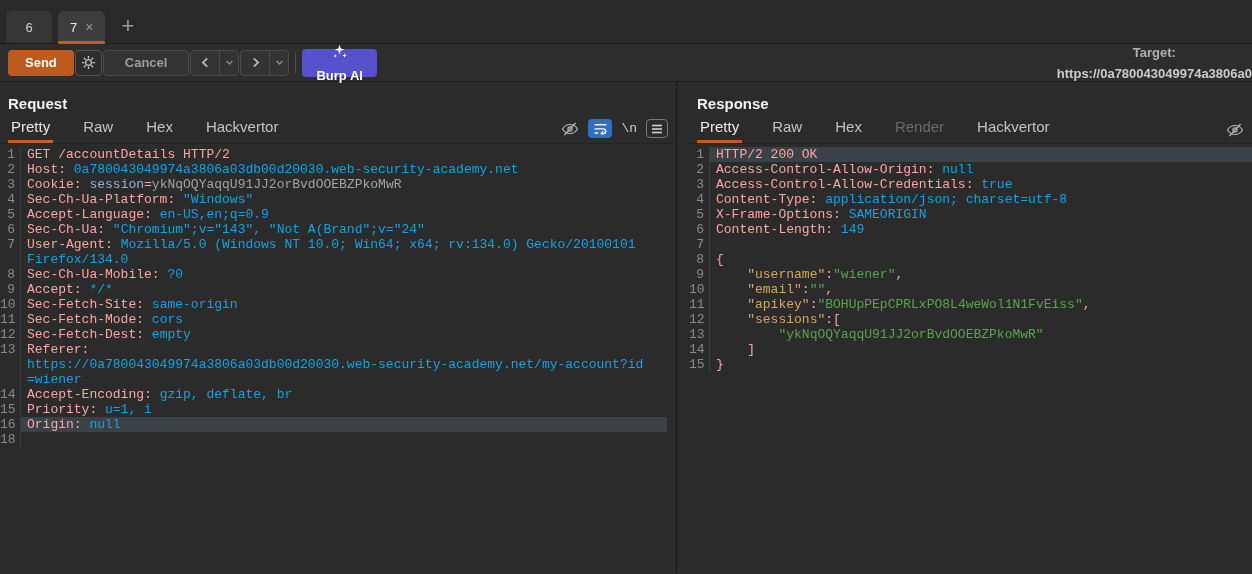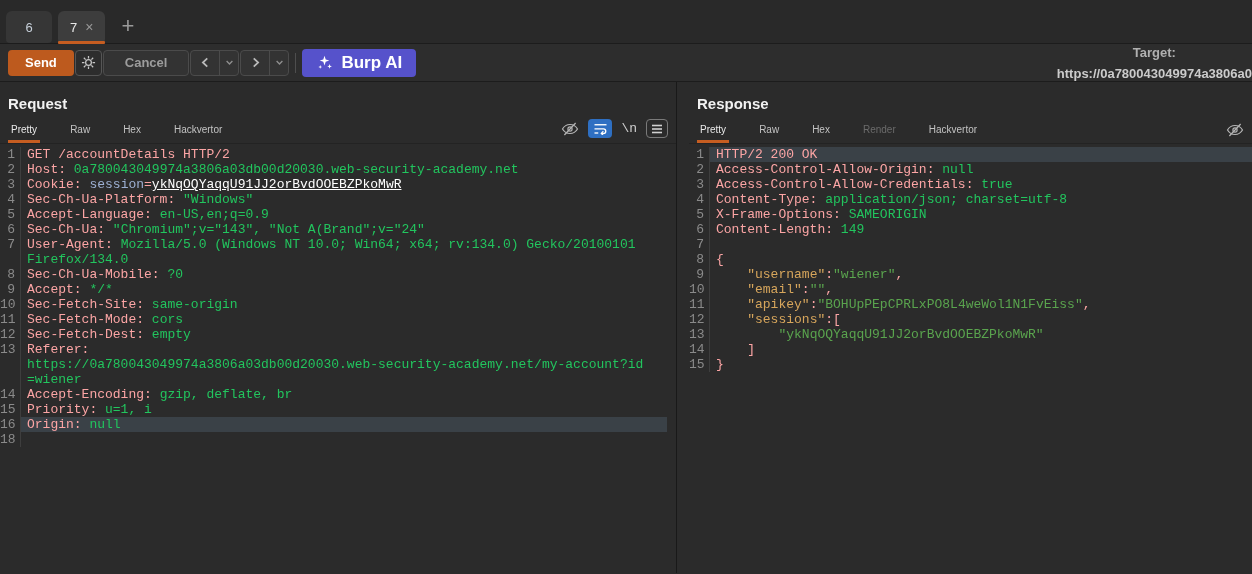--- a/index.html
+++ b/index.html
@@ -24,55 +24,55 @@
   .btn { border-radius:4px; font-size:13px; font-weight:bold; display:flex;
          align-items:center; justify-content:center; cursor:pointer; }
   .btn-send { background:#bd5a1e; color:#fff; height:26px; padding:0 17px; }
   .btn-gear { width:27px; height:26px; background:#2d2d2d; border:1px solid #565656; }
   .btn-cancel { background:#333; border:1px solid #4b4b4b; color:#9c9c9c; height:26px; padding:0 21px; }
   .seggroup { display:flex; height:26px; border:1px solid #4b4b4b; border-radius:4px; overflow:hidden; background:#333; }
   .seg { display:flex; align-items:center; justify-content:center; cursor:pointer; }
   .seg.main { width:28px; }
   .seg.drop { width:19px; border-left:1px solid #4b4b4b; }
   .vsep { width:1px; height:20px; background:#4e4e4e; margin:0 5px; }
-  .btn-ai { background:#5652cb; color:#fff; height:28px; padding:0 14px; gap:8px; font-size:17px; }
+  .btn-ai { background:#5652cb; color:#fff; height:28px; padding:0 14px; gap:8px; font-size:13px;flex-direction:column; }
   .target { margin-left:auto; font-size:13px; font-weight:bold; white-space:nowrap;
             display:flex; gap:6px; align-items:center; overflow:hidden;flex-direction:column; }
   .target .tlabel { color:#b0b0b0; }
   .target .turl { color:#cbcbcb; }
 
   
   .panels { display:flex; height:491px;gap:12px; }
   .panel { display:flex; flex-direction:column; min-width:0; }
   .panel.request { width:677px; border-right:1px solid #191919; }
   .panel.response { flex:1; }
   .ptitle { font-size:15px; font-weight:bold; color:#f2f2f2; padding:13px 8px 3px 8px; }
   .ptabs { display:flex; align-items:flex-end; padding:0 8px; border-bottom:1px solid #232323; height:29px; }
-  .ptab { font-size:10px; color:#c3c3c3; padding:5px 3px 8px 3px; margin-right:27px; cursor:pointer; }
+  .ptab { font-size:15px; color:#c3c3c3; padding:5px 3px 8px 3px; margin-right:27px; cursor:pointer; }
   .ptab.active { color:#e9e9e9; border-bottom:3px solid #c65d21; padding-bottom:5px; }
   .ptab.disabled { color:#6b6b6b; cursor:default; }
   .picons { margin-left:auto; display:flex; align-items:center; gap:9px; padding-bottom:5px; }
   .iconbox { display:flex; align-items:center; justify-content:center; cursor:pointer; }
   .icon-wrap-bg { background:#2e6fc2; border-radius:4px; width:24px; height:19px; }
   .icon-menu-bg { border:1px solid #7a7a7a; border-radius:4px; width:22px; height:19px; }
   .nl-glyph { font-family:"Liberation Mono", monospace; font-size:13px; color:#d0d0d0; }
 
   
   .editor { font-family:"Liberation Mono","DejaVu Sans Mono",monospace;
             font-size:13px; line-height:15px; padding-top:3px; flex:1; overflow:hidden; cursor:text; }
   .panel.request .editor { margin-right:9px; }
   .row { display:flex; }
   .ln { flex:none; width:21px; text-align:right; padding-right:5px; color:#8a8a8a;
         border-right:1px solid #3e3e3e; }
   .code { flex:1; min-width:0; white-space:pre; padding-left:6px; }
   .row.hl .code { background:#3a4147; }
   .c-p { color:#fca5a5; }
-  .c-v { color:#22c55e; }
+  .c-v { color:#0ea5e9; }
   .c-n { color:#9db0d3; }
-  .c-g { color:#ffffff;text-decoration:underline; }
+  .c-g { color:#a3a3a3; }
   .c-k { color:#d7a65c; }
   .c-s { color:#5aa44e; }
 </style>
 </head>
 <body>
 
 <div class="tabstrip">
   <div class="doctab">
     <span>6</span>
   </div>

